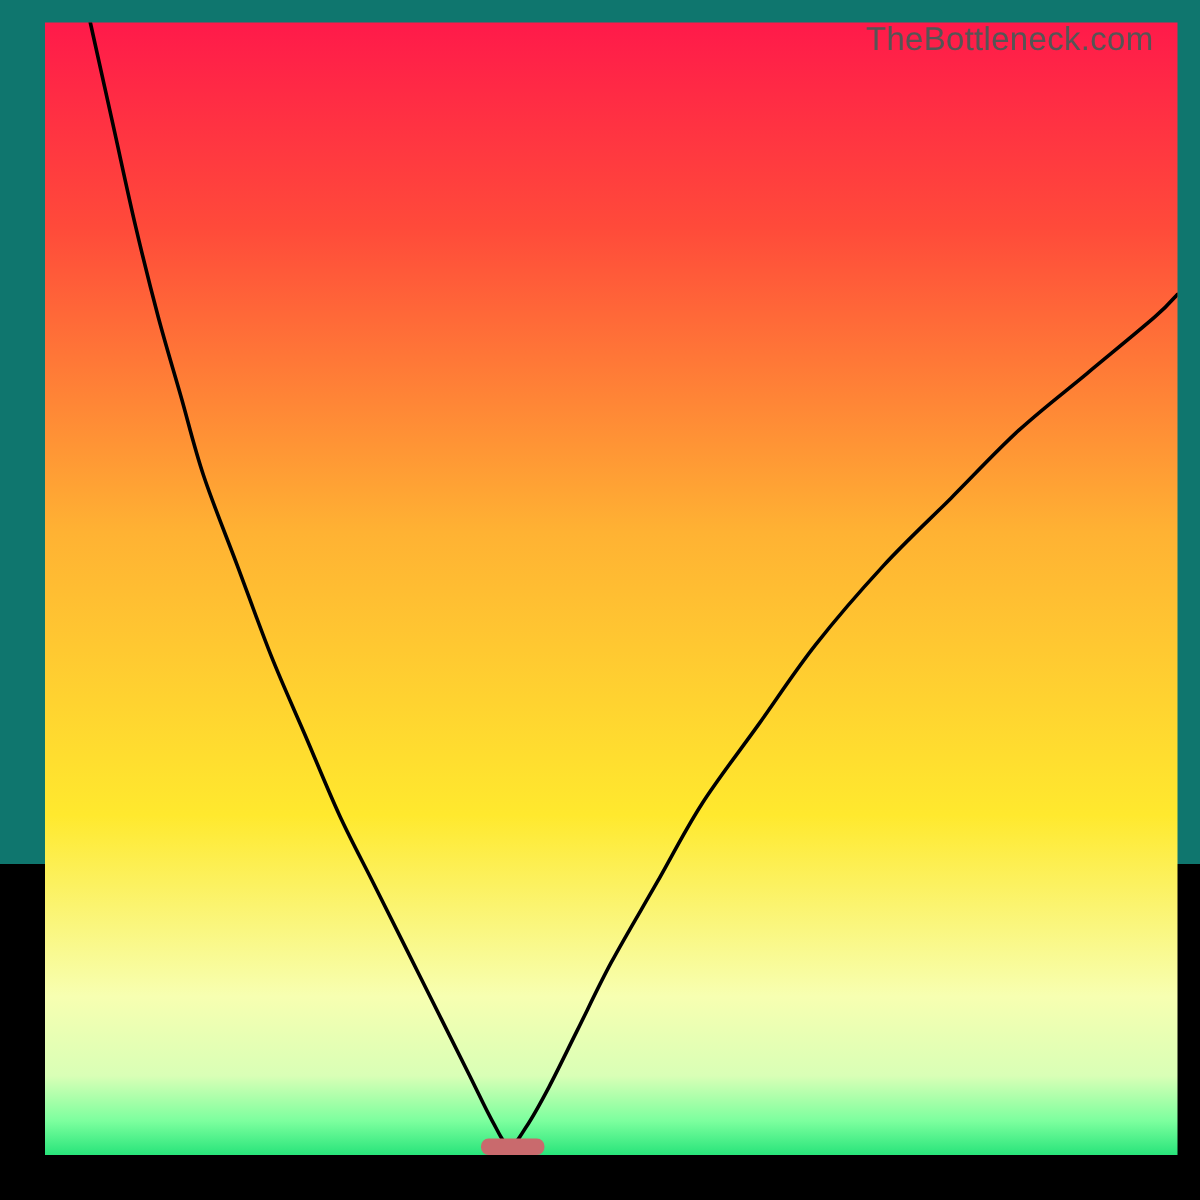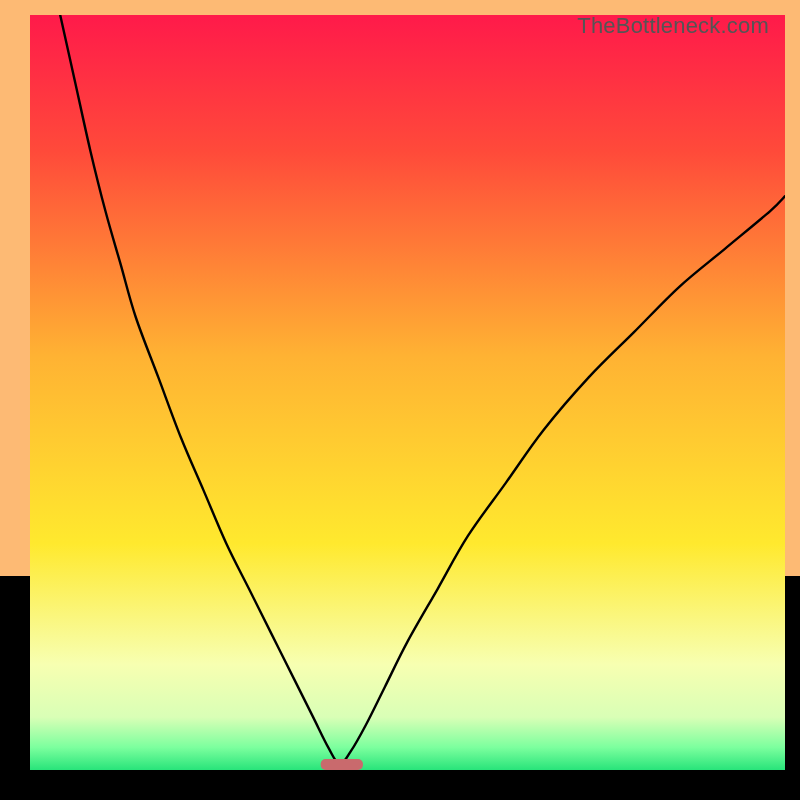--- a/index.html
+++ b/index.html
@@ -8,21 +8,21 @@
     width: 800px;
     height: 800px;
     overflow: hidden;
     background: #000;
     font-family: Arial, Helvetica, sans-serif;
   }
   #frame {
     position: absolute;
     left: 0; top: 0;
     width: 800px; height: 576px;
-    background: #fdba74;
+    background: #0f766e;
   }
   #plot {
     position: absolute;
     left: 30px;
     top: 15px;
     width: 755px;
     height: 755px;
     
   }
   #watermark {

